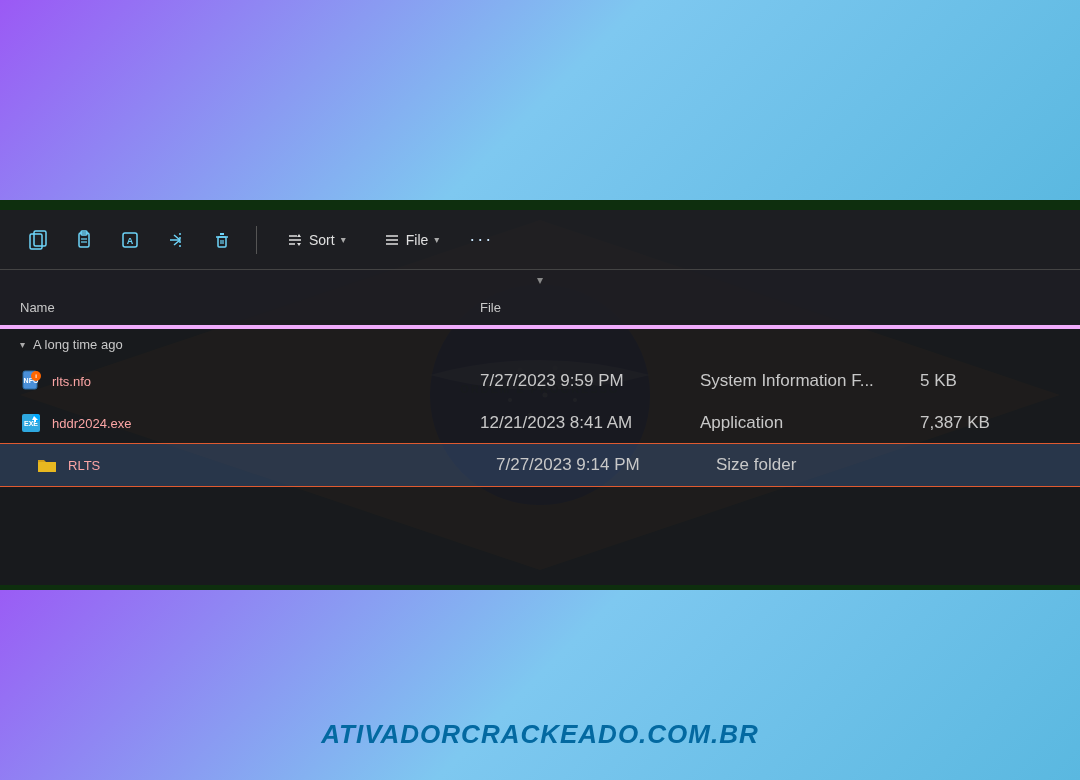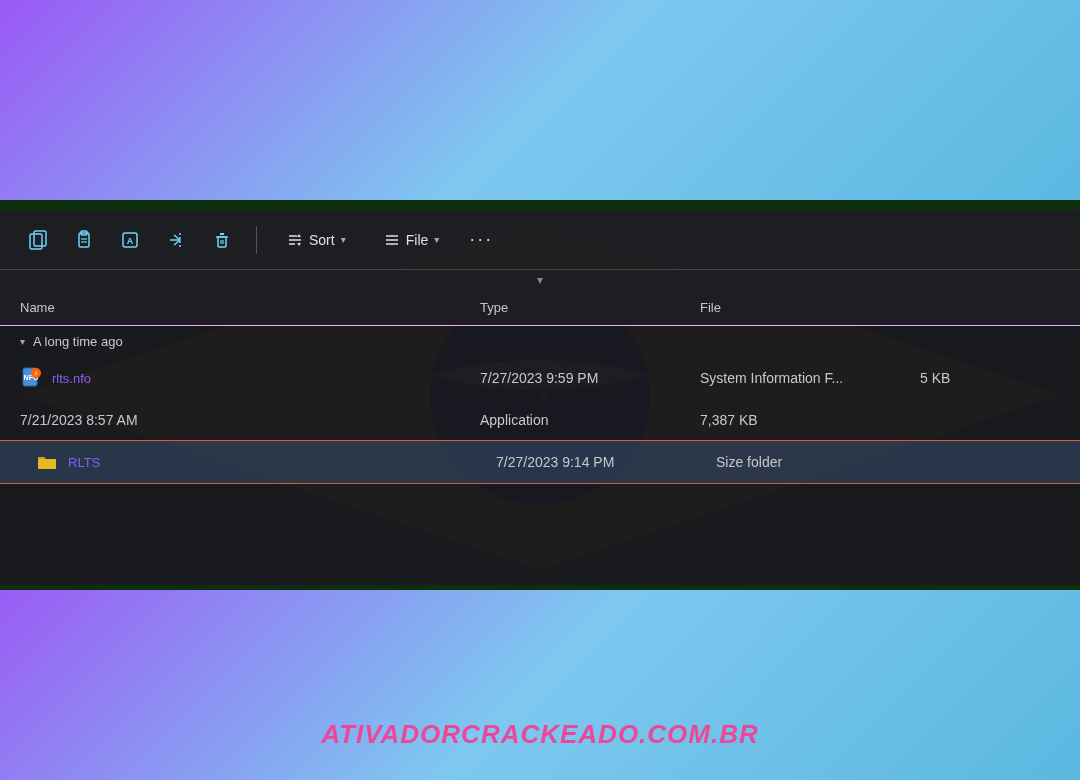--- a/index.html
+++ b/index.html
@@ -135,21 +135,21 @@
       flex: 1;
       background: rgba(25, 25, 30, 0.93);
       overflow: hidden;
     }
 
     
     .col-header {
       display: grid;
       grid-template-columns: 460px 220px 220px 120px;
       padding: 6px 20px;
-      border-bottom: 1px solid #f0abfc;
+      border-bottom: 4px solid #f0abfc;
       background: rgba(30, 30, 35, 0.97);
     }
 
     .col-header-cell {
       color: #c8c8c8;
       font-size: 13px;
       font-weight: 400;
       padding: 4px 0;
       display: flex;
       align-items: center;
@@ -194,51 +194,51 @@
     .file-row.selected-highlight {
       background: rgba(80,120,180,0.3);
       outline: 1px solid #e05a30;
       padding-left: 36px;
     }
 
     .file-name-cell {
       display: flex;
       align-items: center;
       gap: 10px;
-      color: #8b5cf6;
+      color: #fca5a5;
       font-size: 13px;
     }
 
     .file-icon {
       width: 22px;
       height: 22px;
       display: flex;
       align-items: center;
       justify-content: center;
       font-size: 18px;
       flex-shrink: 0;
     }
 
     .file-cell {
       color: #c8c8c8;
-      font-size: 14px;
+      font-size: 17px;
     }
 
     
     .bottom-text {
       position: absolute;
       bottom: 30px;
       left: 0; right: 0;
       text-align: center;
       z-index: 20;
     }
     .bottom-text span {
       font-size: 26px;
       font-weight: 900;
-      color: #ec4899;
+      color: #0369a1;
       letter-spacing: 1px;
       font-style: italic;
       text-transform: uppercase;
     }
   </style>
 </head>
 <body>
 
 <div class="bg-top"></div>
 
@@ -340,23 +340,20 @@
 
   <div class="file-list">
 
     <div class="expand-row">
       <span class="expand-chevron">▾</span>
     </div>
 
     <div class="col-header">
       <div class="col-header-cell">
         <span>Name</span>
-      </div>
-      <div class="col-header-cell">
-        <span>Type</span>
       </div>
       <div class="col-header-cell">
         <span>File</span>
       </div>
     </div>
 
     <div class="group-header">
       <span class="group-chevron">▾</span>
       <span>A long time ago</span>
     </div>
@@ -372,21 +369,32 @@
                 <text x="16" y="8" text-anchor="middle" font-size="6" fill="white" font-weight="bold">i</text>
               </svg>
             </div>
         <span>rlts.nfo</span>
       </div>
       <div class="file-cell">7/27/2023 9:59 PM</div>
       <div class="file-cell">System Information F...</div>
       <div class="file-cell">5 KB</div>
     </div>
         <div class="file-row">
-      <div class="file-cell">7/21/2023 8:57 AM</div>
+      <div class="file-name-cell">
+        <div class="file-icon">
+              <svg width="22" height="22" viewBox="0 0 22 22">
+                <rect x="2" y="2" width="18" height="18" rx="2" fill="#2ea8e0"></rect>
+                <text x="11" y="14" text-anchor="middle" font-size="7" fill="white" font-weight="bold">EXE</text>
+                <circle cx="16" cy="6" r="4" fill="#00aaff"></circle>
+                <path d="M14,4 L18,8 L16,8 L16,10 L14,10 L14,8 L12,8 Z" fill="white"></path>
+              </svg>
+            </div>
+        <span>hddr2024.exe</span>
+      </div>
+      <div class="file-cell">12/21/2023 8:41 AM</div>
       <div class="file-cell">Application</div>
       <div class="file-cell">7,387 KB</div>
     </div>
         <div class="file-row selected-highlight">
       <div class="file-name-cell">
         <div class="file-icon">
               <svg width="22" height="22" viewBox="0 0 22 22">
                 <path d="M2,6 L2,18 L20,18 L20,8 L10,8 L8,6 Z" fill="#d4a017"></path>
                 <rect x="2" y="8" width="18" height="10" rx="1" fill="#e8b820"></rect>
               </svg>

